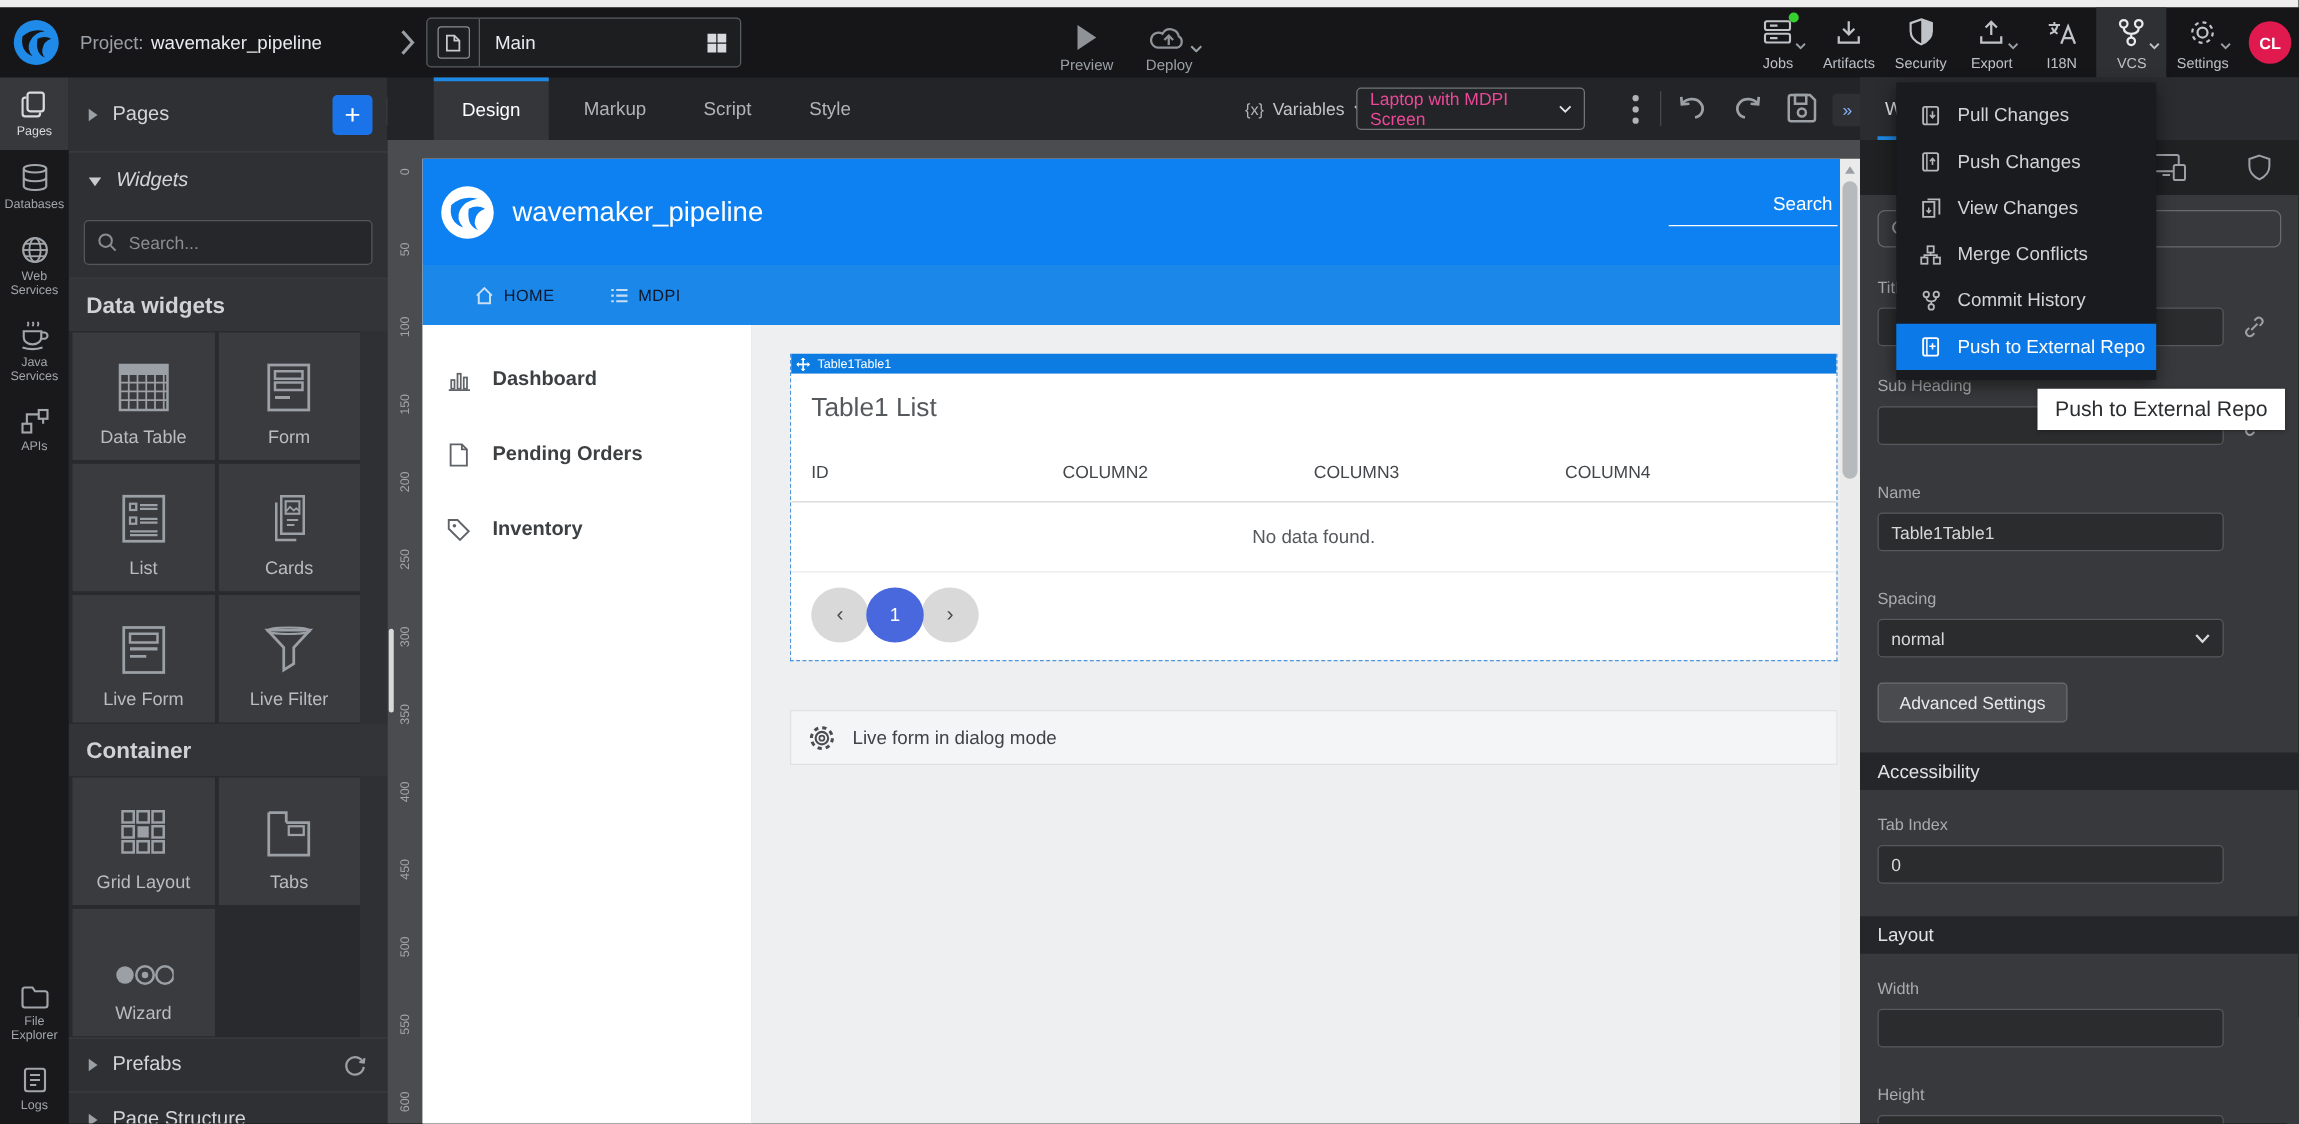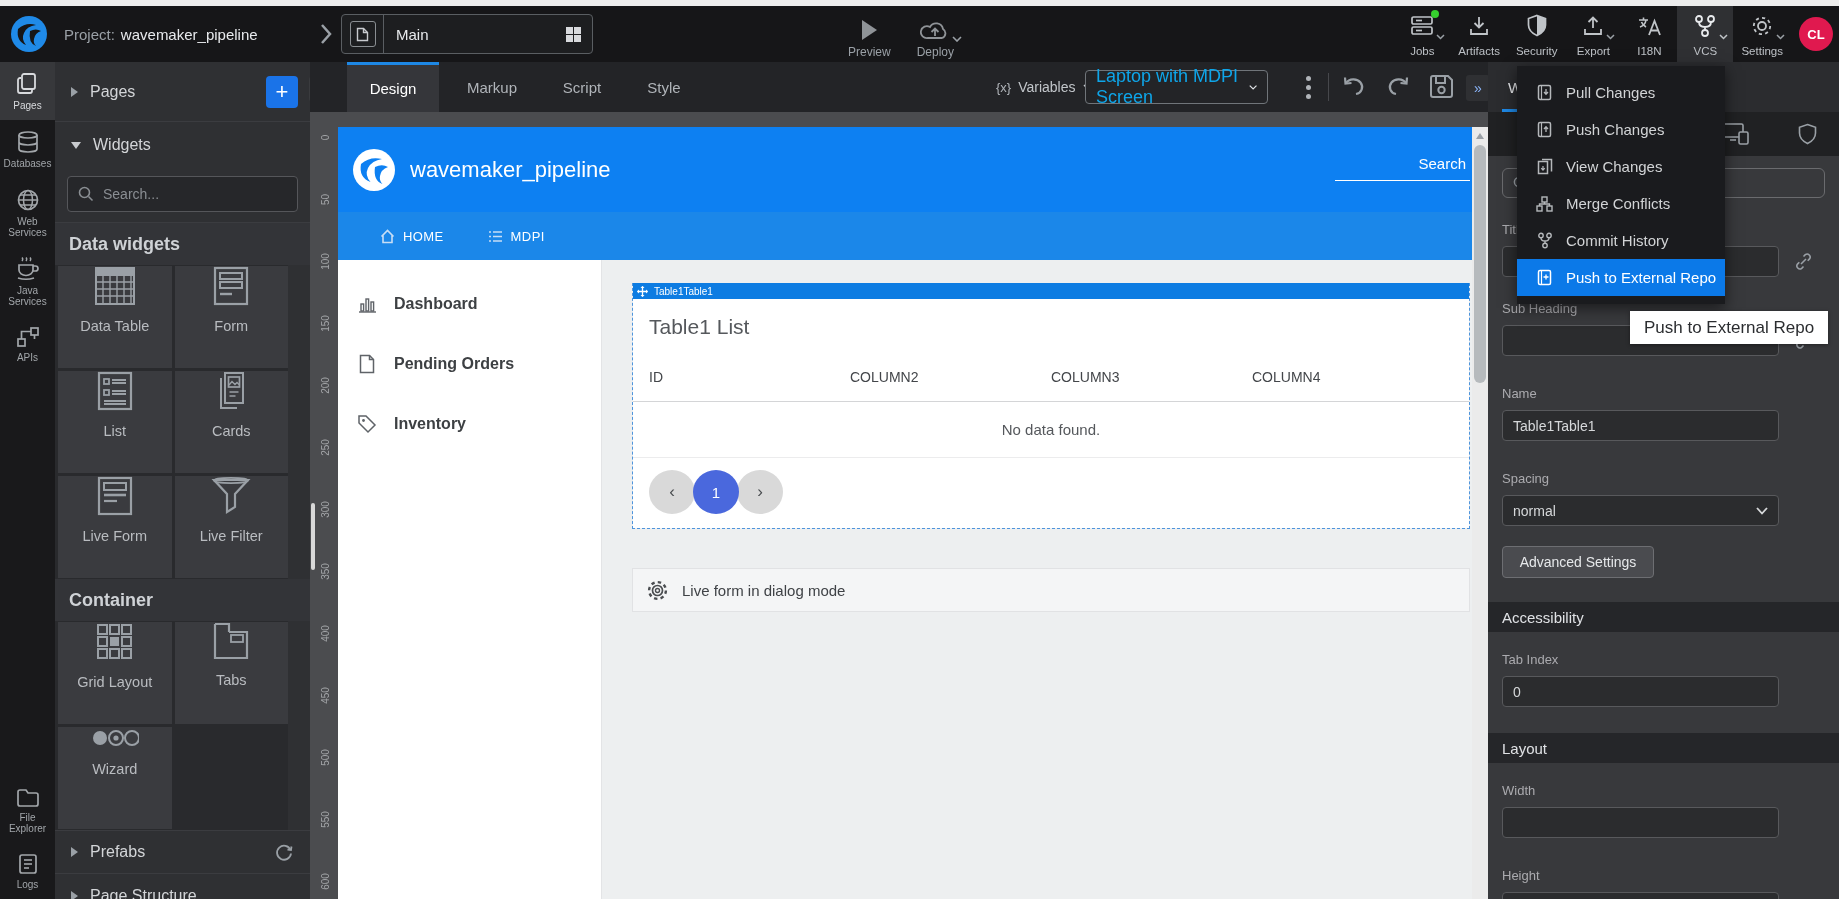--- a/index.html
+++ b/index.html
@@ -36,64 +36,64 @@
 
   
   .rail { position:absolute; left:0; top:62px; width:55px; height:837px; background:#19191b; display:flex; flex-direction:column; }
   .rail-item { width:55px; padding:10px 2px 9px; display:flex; flex-direction:column; align-items:center; gap:4px; color:#a2a6aa; font-size:10px; text-align:center; line-height:11px; }
   .rail-item.active { background:#37383b; color:#d8dadd; }
   .rail-spacer { flex:1; }
 
   
   .left-panel { position:absolute; left:55px; top:62px; width:255px; height:837px; background:#2f3033; overflow:hidden; }
   .lp-row { height:60px; display:flex; align-items:center; padding:0 12px 0 16px; border-bottom:1px solid #3b3c40; color:#d3d5d8; font-size:16px; gap:12px; }
-  .lp-row.widgets { height:46px; border-bottom:none; }
+  .lp-row.widgets { height:46px; border-bottom:none;font-style:italic; }
   .tri { width:0; height:0; }
   .tri.right { border-left:7px solid #9aa0a6; border-top:5px solid transparent; border-bottom:5px solid transparent; }
   .tri.down { border-top:7px solid #c8cace; border-left:5px solid transparent; border-right:5px solid transparent; }
   .addpage { margin-left:auto; width:32px; height:32px; background:#1a73e8; border:none; border-radius:4px; color:#fff; font-size:22px; line-height:30px; text-align:center; }
   .lp-search { padding:8px 12px 10px; border-bottom:1px solid #3b3c40; }
   .lp-search .box { height:36px; background:#26272a; border:1px solid #55565a; border-radius:4px; display:flex; align-items:center; gap:9px; padding:0 10px; }
   .lp-search input { flex:1; background:transparent; border:none; outline:none; color:#c8cace; font-size:14px; font-family:inherit; }
   .lp-search input::placeholder { color:#8a8e93; }
   .lp-section { height:42px; background:#333438; display:flex; align-items:center; padding-left:14px; font-size:18px; font-weight:bold; color:#cfd2d6; }
   .wgrid { display:grid; grid-template-columns:1fr 1fr; gap:3px; background:#292a2d; padding:1px 0 1px 3px; margin-right:22px; }
-  .wcard { height:102px; background:#3a3b3f; display:flex; flex-direction:column; align-items:center; padding-bottom:10px; gap:12px; color:#b9bcc0; font-size:14.5px; }
+  .wcard { height:102px; background:#3a3b3f; display:flex; flex-direction:column; align-items:center; justify-content:flex-end; padding-bottom:10px; gap:12px; color:#b9bcc0; font-size:14.5px; }
   .wcard .wic { color:#8e9297; }
   .lp-foot { height:44px; display:flex; align-items:center; gap:12px; padding:0 16px; border-top:1px solid #3b3c40; border-bottom:1px solid #3b3c40; color:#d3d5d8; font-size:16px; }
   .lp-foot .refresh { margin-left:auto; color:#9aa0a6; }
   .collapse-left { position:absolute; left:309px; top:76px; width:26px; height:26px; background:#3a3b3e; border:none; border-radius:4px; color:#cfd2d6; font-size:14px; }
 
   
   .toolbar2 { position:absolute; left:310px; top:62px; width:1178px; height:50px; background:#232427; }
   .tab-design { position:absolute; left:37px; top:0; width:92px; height:50px; background:#35363a; border-top:3px solid #1e88e5; color:#fff; font-size:15px; display:flex; align-items:center; justify-content:center; }
   .tab-plain { position:absolute; top:0; height:50px; display:flex; align-items:center; color:#b0b4b9; font-size:15px; }
   .t-markup { left:136px; width:92px; justify-content:center; }
   .t-script { left:232px; width:80px; justify-content:center; }
   .t-style  { left:318px; width:72px; justify-content:center; }
   .vars { position:absolute; left:686px; top:0; height:50px; display:flex; align-items:center; gap:7px; color:#c2c6ca; font-size:14px; }
   .vars .vx { font-size:13px; color:#b0b4b9; }
-  .devsel { position:absolute; left:775px; top:8px; width:183px; height:34px; border:1px solid #70757a; border-radius:4px; display:flex; align-items:center; justify-content:space-between; padding:0 10px; color:#0ea5e9; font-size:18px; background:#232427; }
+  .devsel { position:absolute; left:775px; top:8px; width:183px; height:34px; border:1px solid #70757a; border-radius:4px; display:flex; align-items:center; justify-content:space-between; padding:0 10px; color:#ec4899; font-size:14px; background:#232427; }
   .kebab { position:absolute; left:985px; top:11px; width:26px; height:28px; display:flex; flex-direction:column; align-items:center; justify-content:center; gap:4px; }
   .kebab i { width:5px; height:5px; border-radius:50%; background:#b0b4b9; }
   .tb-div { position:absolute; left:1018px; top:11px; width:1px; height:28px; background:#47484c; }
   .tbicon { position:absolute; top:12px; color:#9aa0a6; }
   .collapse-right { position:absolute; left:1466px; top:75px; width:24px; height:26px; background:#2f3033; border:none; border-radius:3px; color:#8ab4f8; font-size:14px; }
 
   
   .canvas { position:absolute; left:310px; top:112px; width:1178px; height:787px; background:#4b4c4f; }
   .ruler-num { position:absolute; left:2px; width:26px; text-align:center; font-size:10px; color:#a3a5a8; transform:rotate(-90deg); }
   .lp-scroll { position:absolute; left:1px; top:391px; width:4px; height:67px; background:#d9d9d9; border-radius:2px; }
   .page { position:absolute; left:28px; top:15px; width:1134px; height:772px; background:#edeff0; overflow:hidden; }
   .app-header { position:relative; height:85px; background:#0d80f2; display:flex; align-items:center; }
   .app-logo { margin-left:14px; }
   .app-title { margin-left:14px; color:#fff; font-size:22px; }
   .app-search { position:absolute; left:997px; top:22px; width:135px; height:32px; border-bottom:1px solid #fff; color:#fff; font-size:15px; text-align:right; padding:6px 4px 0 0; }
   .app-navbar { height:48px; background:#1b87e9; display:flex; align-items:center; gap:44px; padding-left:42px; }
-  .nav-link { display:flex; align-items:center; gap:8px; color:#ffffff; font-size:13px; letter-spacing:0.4px;text-align:center; }
+  .nav-link { display:flex; align-items:center; gap:8px; color:#0f172a; font-size:13px; letter-spacing:0.4px;text-align:center; }
   .app-body { display:flex; height:639px; }
   .page-nav { width:264px; background:#fff; border-right:1px solid #e3e4e6; padding-top:14px; }
   .pn-item { height:60px; display:flex; align-items:center; gap:16px; padding-left:18px; color:#3d4043; font-size:16px;font-weight:bold; }
   .pn-item .pnic { color:#5f6368; width:22px; display:flex; justify-content:center; }
   .page-content { flex:1; position:relative; background:#edeff0; }
   .widget { position:absolute; left:30px; top:23px; width:838px; border:1px dashed #4e94dc; border-top:none; }
   .widget-tag { height:16px; background:#0d7ce2; display:flex; align-items:center; gap:6px; padding-left:4px; color:#fff; font-size:10px; }
   .tcard { background:#fff; }
   .tcard-title { padding:16px 16px 4px; font-size:21px; color:#55585c; }
   .thead { display:grid; grid-template-columns:1fr 1fr 1fr 1fr; padding:26px 16px 16px; font-size:14px; color:#43464a; border-bottom:1px solid #d4d5d7; }

